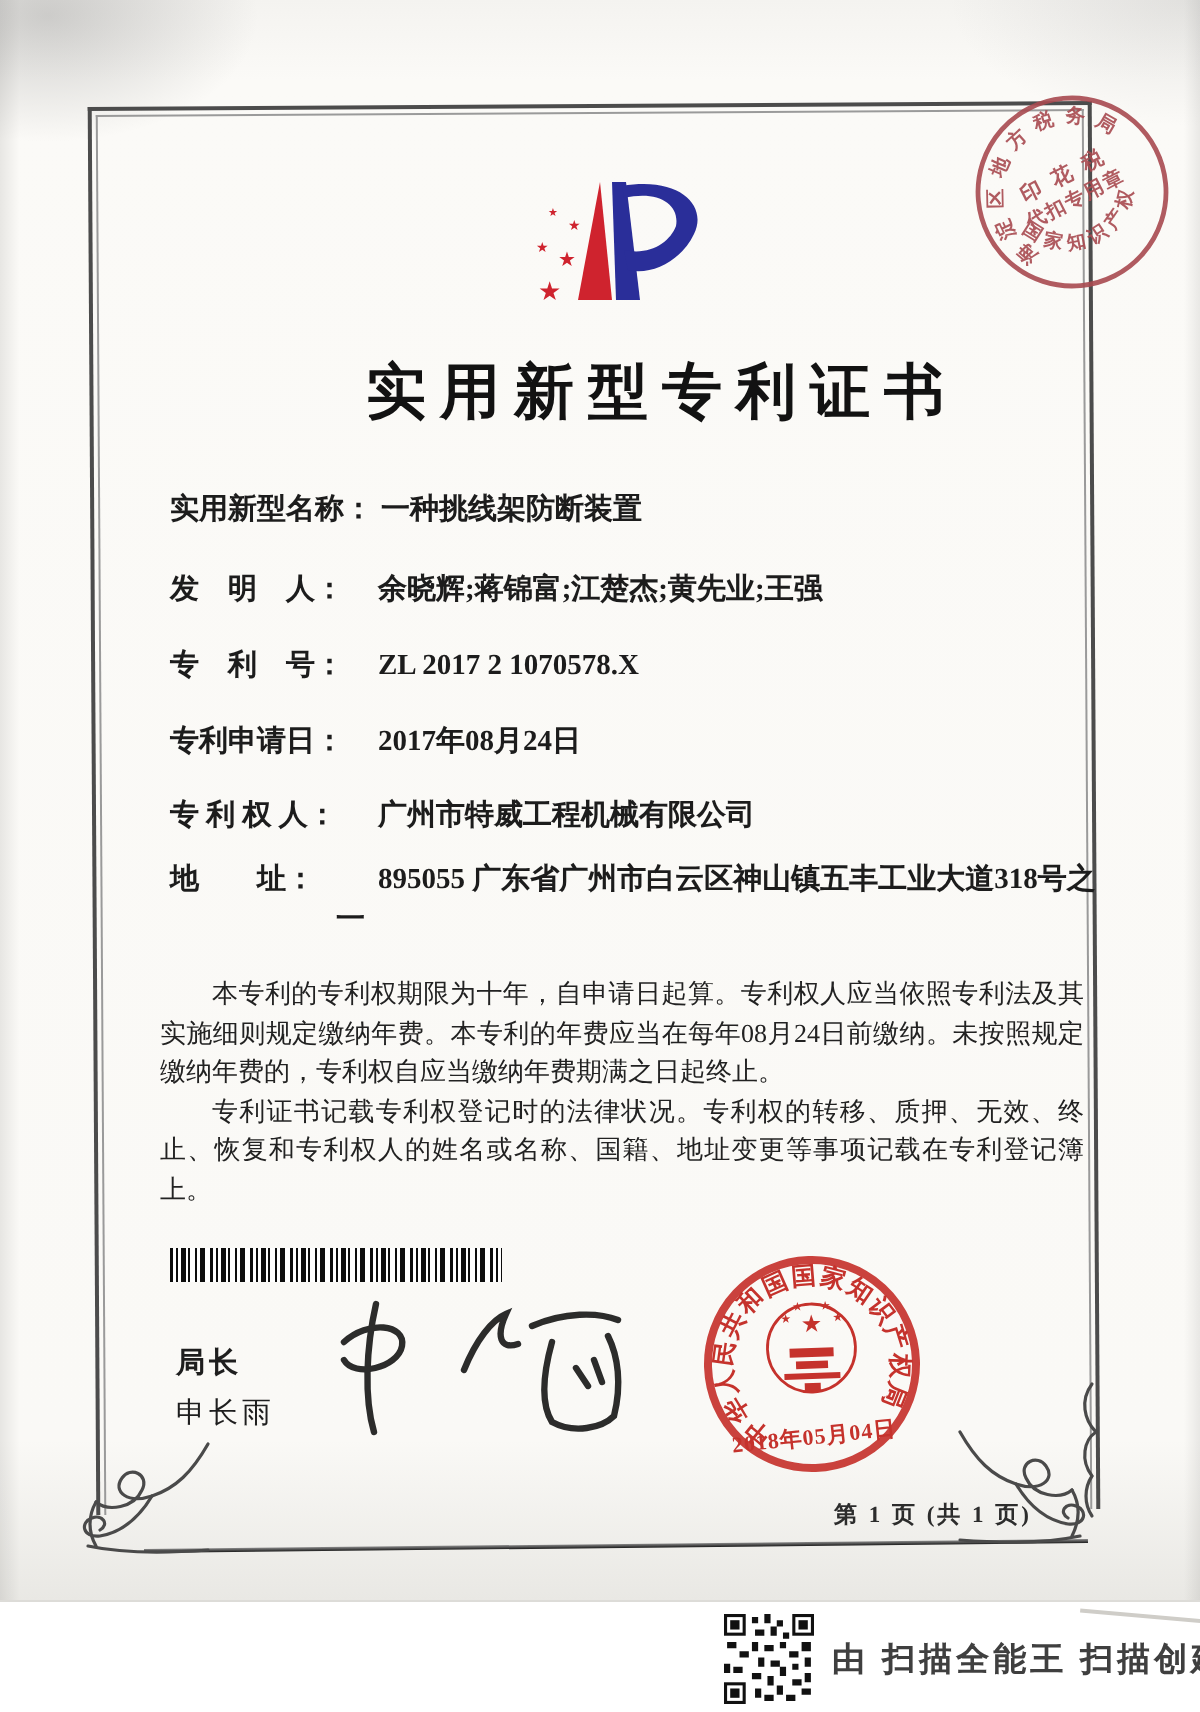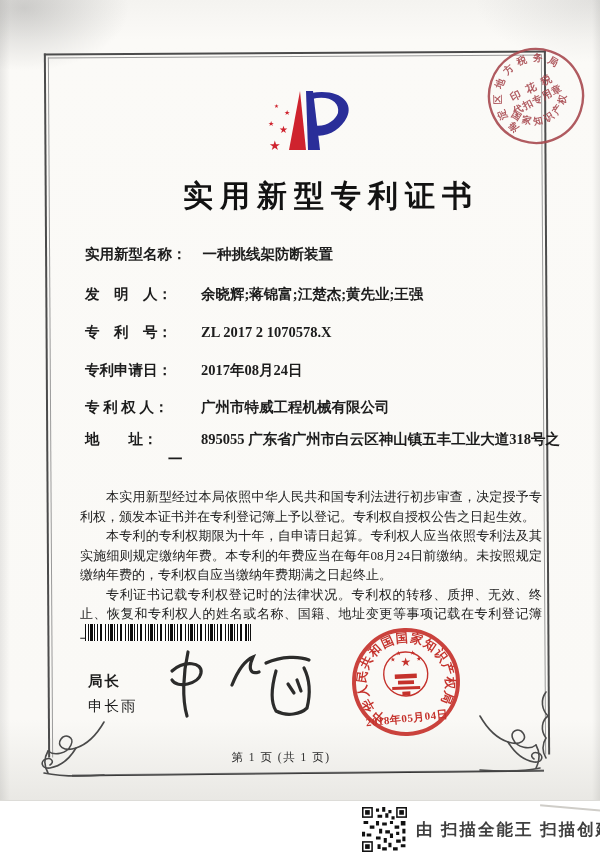--- a/index.html
+++ b/index.html
@@ -30,43 +30,43 @@
     position:absolute;left:85px;top:92px;font-size:14px;font-weight:700;
     color:#2a2a2a;letter-spacing:1px;
   }
   .logo{position:absolute;left:256px;top:88px;width:100px;height:80px;}
   .title{
     position:absolute;left:46px;top:176px;width:498px;text-align:center;
     font-size:30px;font-weight:700;color:#121212;letter-spacing:7px;padding-left:36px;
   }
   .row{position:absolute;left:85px;font-size:14.5px;font-weight:600;color:#1c1c1c;white-space:nowrap;}
   .row .lbl{display:inline-block;min-width:100px;}
-  .row .val{margin-left:16px;}
+  .row .val{margin-left:4px;}
   .addr2{position:absolute;left:168px;font-size:14.5px;font-weight:600;color:#1c1c1c;}
   .grant-no{position:absolute;left:315px;top:0;}
   .paras{position:absolute;left:80px;top:487px;width:462px;}
   .paras p{
     margin:0;font-size:13px;line-height:19.5px;color:#222;font-weight:500;
     text-indent:2em;text-align:justify;
   }
   .barcode{
     position:absolute;left:85px;top:624px;width:166px;height:17px;
     background:repeating-linear-gradient(90deg,
       #0d0d0d 0 1.5px,#fff 1.5px 3px,#0d0d0d 3px 4px,#fff 4px 5.5px,
       #0d0d0d 5.5px 8px,#fff 8px 9px,#0d0d0d 9px 10px,#fff 10px 12.5px,
       #0d0d0d 12.5px 13.5px,#fff 13.5px 15px,#0d0d0d 15px 17.5px,#fff 17.5px 20px);
   }
   .signer-title{position:absolute;left:88px;top:672px;font-size:14.5px;font-weight:700;color:#1e1e1e;letter-spacing:2px;}
   .signer-name{position:absolute;left:88px;top:697px;font-size:14.5px;font-weight:400;color:#1e1e1e;letter-spacing:2px;}
   .signature{position:absolute;left:150px;top:644px;width:170px;height:85px;}
   .seal{position:absolute;left:348px;top:624px;width:116px;height:116px;transform:rotate(-2deg);}
   .tax-stamp{position:absolute;left:480px;top:40px;width:112px;height:112px;transform:rotate(-27deg);opacity:.9;}
   .page-no{
-    position:absolute;left:46px;top:750px;width:470px;text-align:center;
-    font-size:11.5px;color:#2c2c2c;letter-spacing:1.5px;font-weight:400;
+    position:absolute;left:46px;top:750px;width:470px;text-align:right;
+    font-size:11.5px;color:#2c2c2c;letter-spacing:1.5px;font-weight:700;
   }
   .bottom-rule{
     position:absolute;left:72px;top:772px;width:472px;height:2.2px;
     background:linear-gradient(180deg,#8a8a8a,#1c1c1c);
     transform:rotate(-0.6deg);
   }
   .orn-left{position:absolute;left:38px;top:718px;width:70px;height:62px;}
   .orn-right{position:absolute;left:474px;top:688px;width:86px;height:88px;}
   .scan-bar{
     position:absolute;left:0;top:800px;width:600px;height:56px;background:#ffffff;
@@ -119,21 +119,20 @@
     <span class="lbl">专 利 权 人：</span><span class="val">广州市特威工程机械有限公司</span>
   </div>
 
   <div class="row" style="top:430px">
     <span class="lbl">地　　址：</span><span class="val">895055 广东省广州市白云区神山镇五丰工业大道318号之</span>
   </div>
   <div class="addr2" style="top:450px">一</div>
 
 
   <div class="paras">
-    <p>本实用新型经过本局依照中华人民共和国专利法进行初步审查，决定授予专利权，颁发本证书并在专利登记簿上予以登记。专利权自授权公告之日起生效。</p>
     <p>本专利的专利权期限为十年，自申请日起算。专利权人应当依照专利法及其实施细则规定缴纳年费。本专利的年费应当在每年08月24日前缴纳。未按照规定缴纳年费的，专利权自应当缴纳年费期满之日起终止。</p>
     <p>专利证书记载专利权登记时的法律状况。专利权的转移、质押、无效、终止、恢复和专利权人的姓名或名称、国籍、地址变更等事项记载在专利登记簿上。</p>
   </div>
 
   <div class="barcode"></div>
 
   <div class="signer-title">局长</div>
   <div class="signer-name">申长雨</div>
 
   <svg class="signature" viewBox="0 0 170 85">

